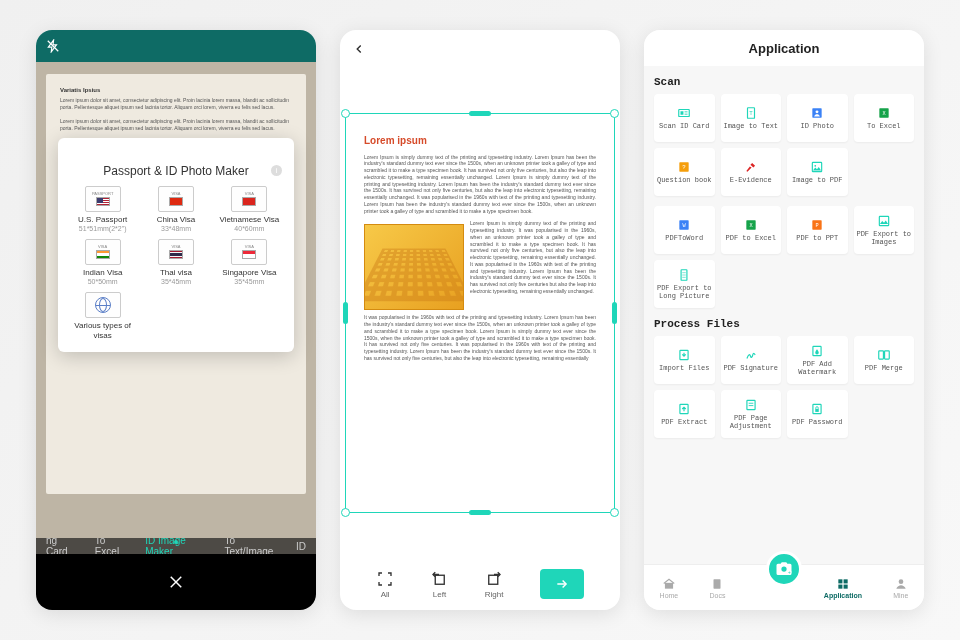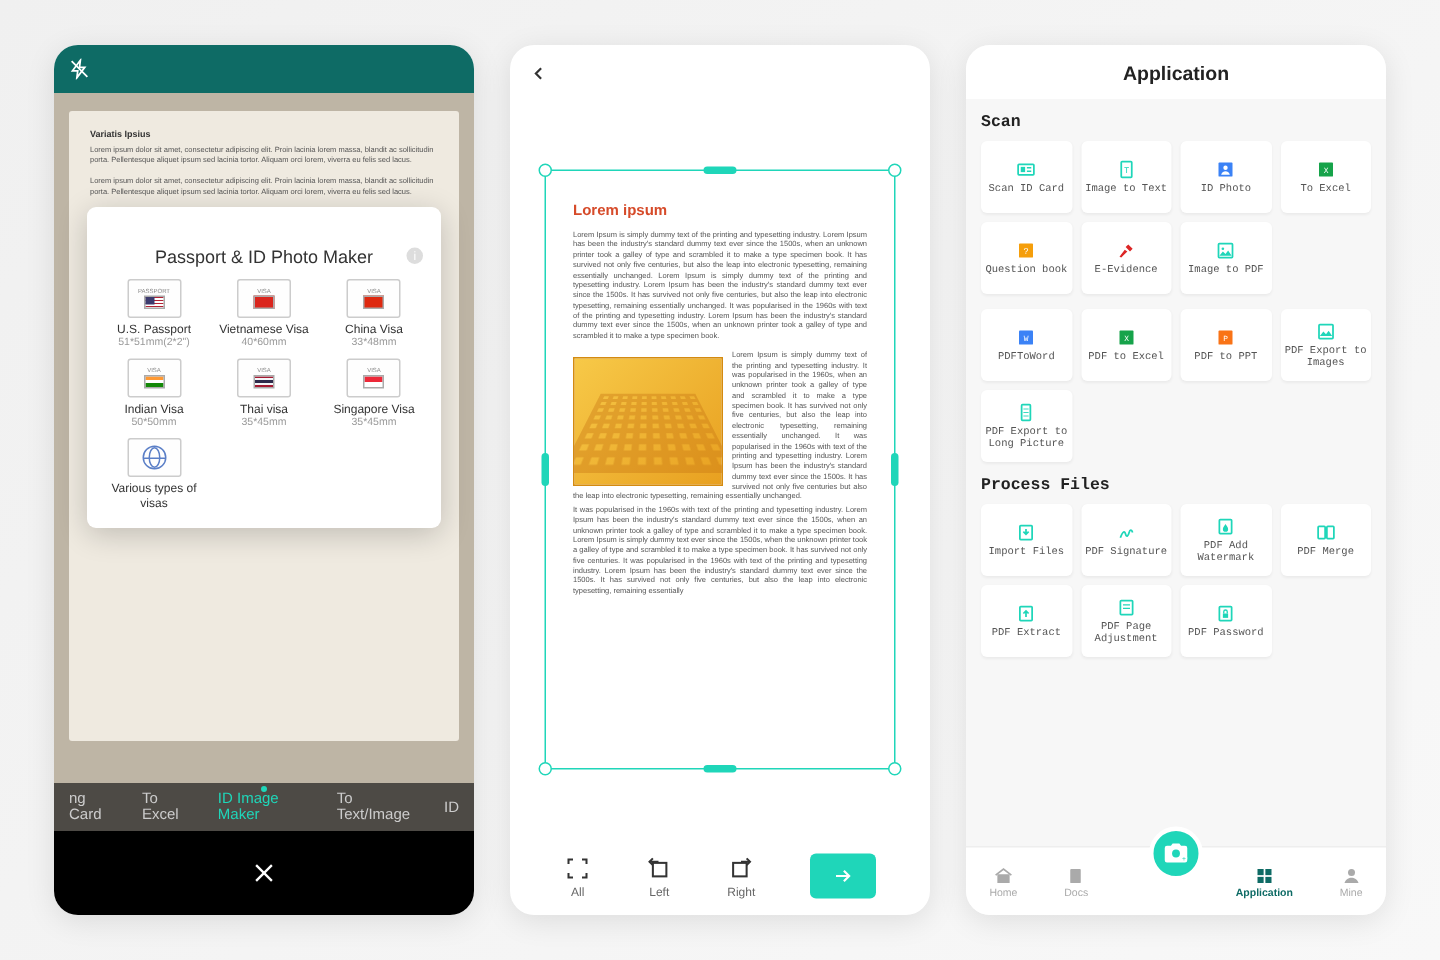--- a/index.html
+++ b/index.html
@@ -12,21 +12,21 @@
   .phone {
     width: 280px; height: 580px; background: #fff;
     border-radius: 16px; box-shadow: 0 4px 20px rgba(0,0,0,0.1);
     overflow: hidden; position: relative; display: flex; flex-direction: column;
   }
   
   .s1-top { height: 32px; background: #0e6b65; display:flex; align-items:center; padding:0 10px;}
   .s1-camera { flex:1; background: #beb5a5; position: relative; overflow:hidden; }
   .s1-doc-bg { position:absolute; inset:12px 10px 60px 10px; background:#efeae0; border-radius:2px; padding:12px 14px; font-size:5px; color:#555; line-height:1.4; filter: blur(0.3px);}
   .s1-doc-bg h4 {font-size:6px;color:#333;margin-bottom:3px;}
-  .s1-tabs { position:absolute; bottom:0; left:0; right:0; height:32px; background:#1a1a1ab0; display:flex; align-items:center; gap:18px; padding:0 10px; font-size:10px; color:#ccc; overflow:hidden;}
+  .s1-tabs { position:absolute; bottom:0; left:0; right:0; height:16px; background:#1a1a1ab0; display:flex; align-items:center; gap:18px; padding:0 10px; font-size:10px; color:#ccc; overflow:hidden;}
   .s1-tabs .active { color:#1fd6b9;}
   .s1-tabs .dot{position:absolute;top:2px;left:50%;transform:translateX(-50%);width:4px;height:4px;background:#1fd6b9;border-radius:50%;}
   .s1-bottom { height:56px; background:#000; display:flex; align-items:center; justify-content:center;}
   .s1-x { color:#fff; font-size:20px;}
   .s1-modal { position:absolute; left:22px; right:22px; top:108px; background:#fff; border-radius:6px; box-shadow:0 4px 20px rgba(0,0,0,0.2); padding:26px 8px 12px;}
   .s1-modal-title{font-size:12px;text-align:center;color:#333;position:relative;margin-bottom:8px;}
   .s1-modal-title .info{position:absolute;right:4px;top:1px;width:11px;height:11px;border-radius:50%;background:#ddd;color:#fff;font-size:8px;line-height:11px;}
   .s1-grid{display:grid;grid-template-columns:repeat(3,1fr);gap:6px 0;}
   .s1-cell{display:flex;flex-direction:column;align-items:center;font-size:8px;color:#333;text-align:center;line-height:1.2;}
   .s1-cell .thumb{width:36px;height:26px;border:1px solid #ccc;border-radius:2px;margin-bottom:3px;display:flex;flex-direction:column;align-items:center;justify-content:center;gap:1px;background:#fefefe;}
@@ -39,21 +39,21 @@
   .flag-vn{background:#da251d;}
   .flag-in{background:linear-gradient(#ff9933 33%,#fff 33% 66%,#138808 66%);}
   .flag-th{background:linear-gradient(#a51931 16%,#f4f5f8 16% 33%,#2d2a4a 33% 66%,#f4f5f8 66% 83%,#a51931 83%);}
   .flag-sg{background:linear-gradient(#ed2939 50%,#fff 50%);}
   .flag-globe{width:16px;height:16px;border:1.5px solid #5b7fc7;border-radius:50%;position:relative;}
   .flag-globe::before{content:'';position:absolute;left:0;right:0;top:50%;height:1px;background:#5b7fc7;}
   .flag-globe::after{content:'';position:absolute;top:0;bottom:0;left:50%;width:6px;border:1px solid #5b7fc7;border-radius:50%;transform:translateX(-50%);}
   
   .s2-header{height:38px;display:flex;align-items:center;padding:0 12px;}
   .s2-body{flex:1;position:relative;display:flex;align-items:center;justify-content:center;}
-  .s2-page{width:234px;height:400px;border:1px solid #1fd6b9;position:relative;background:#fff;padding:20px 18px;font-size:5px;color:#555;line-height:1.35;}
+  .s2-page{width:270px;height:400px;border:1px solid #1fd6b9;position:relative;background:#fff;padding:20px 18px;font-size:5px;color:#555;line-height:1.35;}
   .s2-page h3{font-size:10px;color:#d64b2a;margin-bottom:6px;font-weight:600;}
   .s2-page .kb{width:100px;height:86px;float:left;margin:4px 6px 2px 0;background:linear-gradient(135deg,#f7c948,#e8a020);border:1px solid #d48b10;position:relative;overflow:hidden;}
   .s2-page .kb::before{content:'';position:absolute;inset:8px;background:repeating-linear-gradient(0deg,#c77410 0 4px,transparent 4px 8px),repeating-linear-gradient(90deg,#c77410 0 4px,transparent 4px 8px);opacity:0.4;transform:perspective(80px) rotateX(45deg);}
   .s2-handle{position:absolute;width:9px;height:9px;background:#fff;border:1.5px solid #1fd6b9;border-radius:50%;}
   .s2-midbar{position:absolute;background:#1fd6b9;border-radius:3px;}
   .s2-toolbar{height:52px;display:flex;align-items:center;justify-content:space-around;padding:0 18px;}
   .s2-tool{display:flex;flex-direction:column;align-items:center;gap:2px;font-size:8px;color:#666;}
   .s2-go{width:44px;height:30px;background:#1fd6b9;border-radius:4px;display:flex;align-items:center;justify-content:center;color:#fff;}
   
   .s3{background:#f7f7f7;}
@@ -119,32 +119,32 @@
           <div class="thumb">
             <span class="label">PASSPORT</span>
             <div class="flag flag-us"></div>
           </div>
           <span>U.S. Passport</span>
           <span class="sub">51*51mm(2*2")</span>
         </div>
         <div class="s1-cell">
           <div class="thumb">
             <span class="label">VISA</span>
+            <div class="flag flag-cn"></div>
+          </div>
+          <span>China Visa</span>
+          <span class="sub">33*48mm</span>
+        </div>
+        <div class="s1-cell">
+          <div class="thumb">
+            <span class="label">VISA</span>
             <div class="flag flag-vn"></div>
           </div>
           <span>Vietnamese Visa</span>
           <span class="sub">40*60mm</span>
-        </div>
-        <div class="s1-cell">
-          <div class="thumb">
-            <span class="label">VISA</span>
-            <div class="flag flag-cn"></div>
-          </div>
-          <span>China Visa</span>
-          <span class="sub">33*48mm</span>
         </div>
         <div class="s1-cell">
           <div class="thumb">
             <span class="label">VISA</span>
             <div class="flag flag-in"></div>
           </div>
           <span>Indian Visa</span>
           <span class="sub">50*50mm</span>
         </div>
         <div class="s1-cell">

